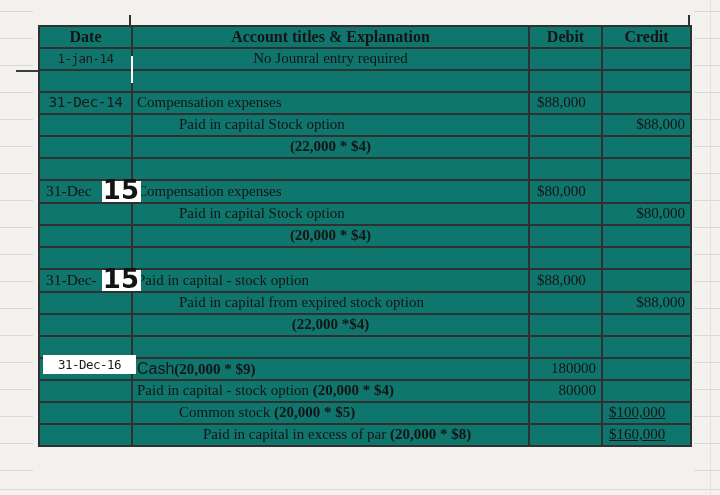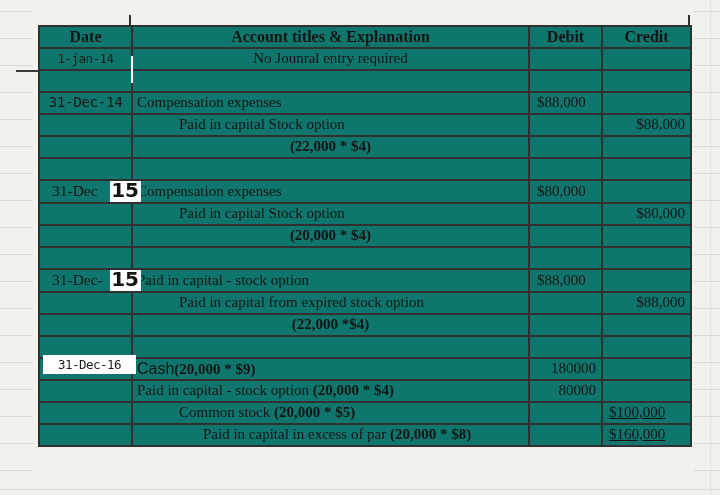--- a/index.html
+++ b/index.html
@@ -48,23 +48,23 @@
   td.amt { text-align: left; padding-left: 7px; }
   td.amt.right { text-align: right; padding-left: 0; padding-right: 5px; }
   td.creditc { text-align: right; padding-right: 5px; }
   td.creditc.leftfill { text-align: left; padding-right: 0; padding-left: 6px; text-decoration: underline; }
   .lg { font-size: 16px; }
 
   td.datec { text-align: center; }
   .date-mono { font-family: "DejaVu Sans Mono", monospace; font-size: 12.5px; letter-spacing: -0.5px; color: #1a1a1a; }
   .lg-mono { font-size: 14.5px; }
   .date-serif { font-size: 15.5px; }
-  .drow { display: flex; justify-content: space-between; align-items: center; height: 100%; padding-left: 12px; }
+  .drow { display: flex; justify-content: space-between; align-items: center; height: 100%; padding-left: 6px; }
   .big15 {
-    font-family: "DejaVu Sans", sans-serif; font-size: 20px; font-weight: 600;
+    font-family: "DejaVu Sans", sans-serif; font-size: 26px; font-weight: 600;
     line-height: 17px; background: #ffffff; position: relative; z-index: 3;
     display: inline-block; padding: 1px 2px 3px 1px; margin-right: -10px;
   }
   .patch {
     position: absolute; z-index: 2; left: 3px; top: -4px; right: -5px; bottom: 5px;
     background: #ffffff; display: flex; align-items: center; justify-content: center;
   }
   .cash { font-family: "Liberation Sans", sans-serif; font-size: 16px; font-weight: 400; }
 
   

